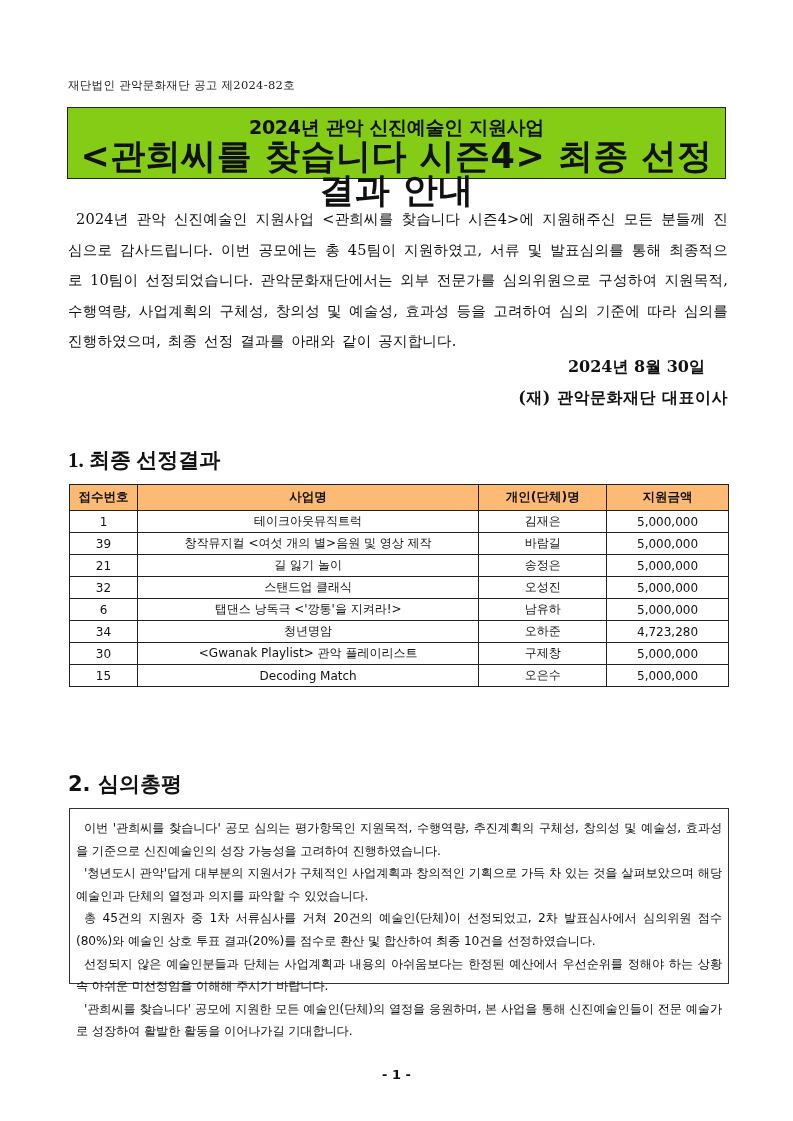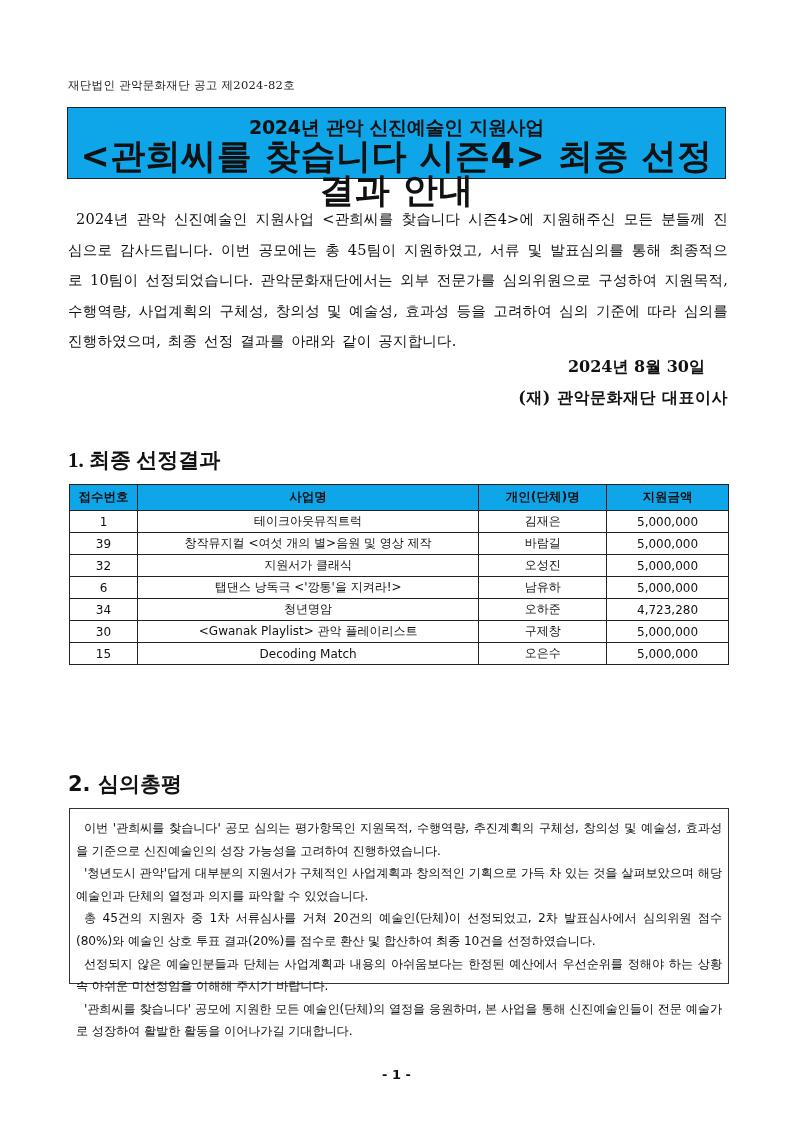--- a/index.html
+++ b/index.html
@@ -4,21 +4,21 @@
 <style>
   html, body { margin: 0; padding: 0; background: #ffffff; }
   body { width: 793px; height: 1121px; position: relative; overflow: hidden; color: #111; }
   .serif { font-family: "DejaVu Serif", "Liberation Serif", serif; }
   .sans { font-family: "DejaVu Sans", "Liberation Sans", sans-serif; }
 
   .notice-no { position: absolute; left: 68px; top: 78px; font-size: 11.5px; color: #222; letter-spacing: 0.3px; text-align: right; }
 
   .title-box {
     position: absolute; left: 67px; top: 107px; width: 659px; height: 72px;
-    background: #0ea5e9; border: 1.5px solid #222; box-sizing: border-box;
+    background: #84cc16; border: 1.5px solid #222; box-sizing: border-box;
     text-align: center;
   }
   .title-line1 { font-size: 19px; font-weight: bold; margin-top: 7px; line-height: 24px; letter-spacing: -0.3px; }
   .title-line2 { font-size: 35px; font-weight: bold; line-height: 34px; letter-spacing: 0.5px; }
 
   .intro {
     position: absolute; left: 68px; top: 204px; width: 660px;
     font-size: 14.5px; line-height: 30.5px; text-align: justify; text-align-last: left;
     letter-spacing: 0.2px; word-spacing: 2px;
   }
@@ -29,21 +29,21 @@
   #sec1 { top: 446px; font-family: Liberation Serif, serif; }
   #sec2 { top: 770px; }
 
   table.result {
     position: absolute; left: 69px; top: 484px; width: 660px;
     border-collapse: collapse; font-size: 12px;
   }
   table.result th, table.result td {
     border: 1px solid #222; text-align: center; padding: 0; height: 21px;
   }
-  table.result th { background: #0ea5e9; font-weight: bold; height: 25px; font-size: 12.5px; }
+  table.result th { background: #fdba74; font-weight: bold; height: 25px; font-size: 12.5px; }
   table.result { border: 1.5px solid #222; }
   col.c1 { width: 68px; } col.c2 { width: 342px; } col.c3 { width: 128px; } col.c4 { width: 122px; }
 
   .review-box {
     position: absolute; left: 69px; top: 808px; width: 660px; height: 176px;
     border: 1.5px solid #333; box-sizing: border-box; padding: 8px 6px 0 6px;
     font-size: 12.2px; line-height: 22.6px; text-align: justify; letter-spacing: -0.1px;
   }
   .review-box p { margin: 0; text-indent: 8px; }
 
@@ -88,22 +88,28 @@
       <td>김재은</td>
       <td>5,000,000</td>
     </tr>
     <tr>
       <td>39</td>
       <td>창작뮤지컬 &lt;여섯 개의 별&gt;음원 및 영상 제작</td>
       <td>바람길</td>
       <td>5,000,000</td>
     </tr>
     <tr>
+      <td>21</td>
+      <td>길 잃기 놀이</td>
+      <td>송정은</td>
+      <td>5,000,000</td>
+    </tr>
+    <tr>
       <td>32</td>
-      <td>지원서가 클래식</td>
+      <td>스탠드업 클래식</td>
       <td>오성진</td>
       <td>5,000,000</td>
     </tr>
     <tr>
       <td>6</td>
       <td>탭댄스 낭독극 &lt;'깡통'을 지켜라!&gt;</td>
       <td>남유하</td>
       <td>5,000,000</td>
     </tr>
     <tr>

